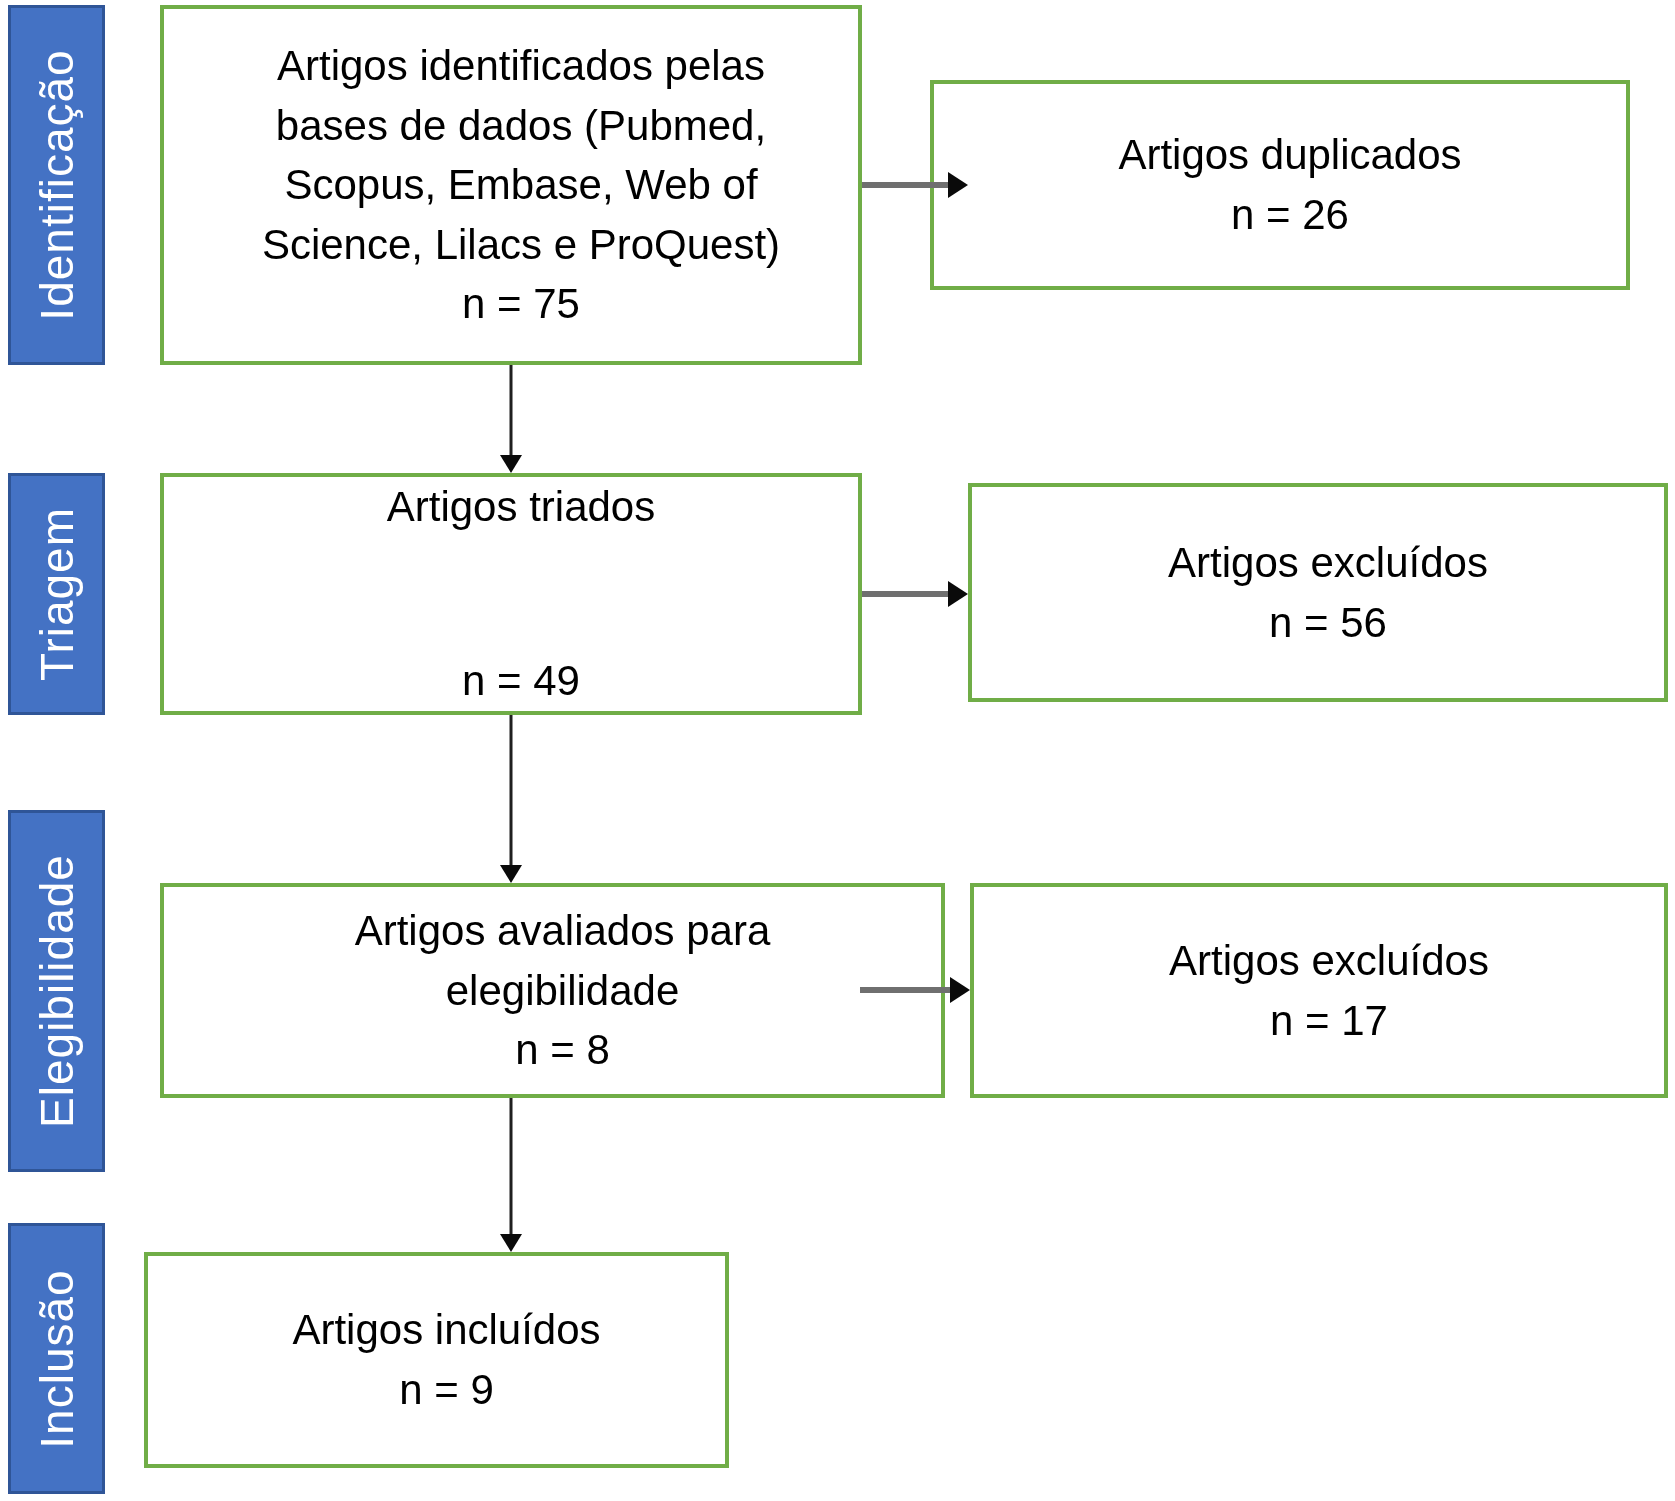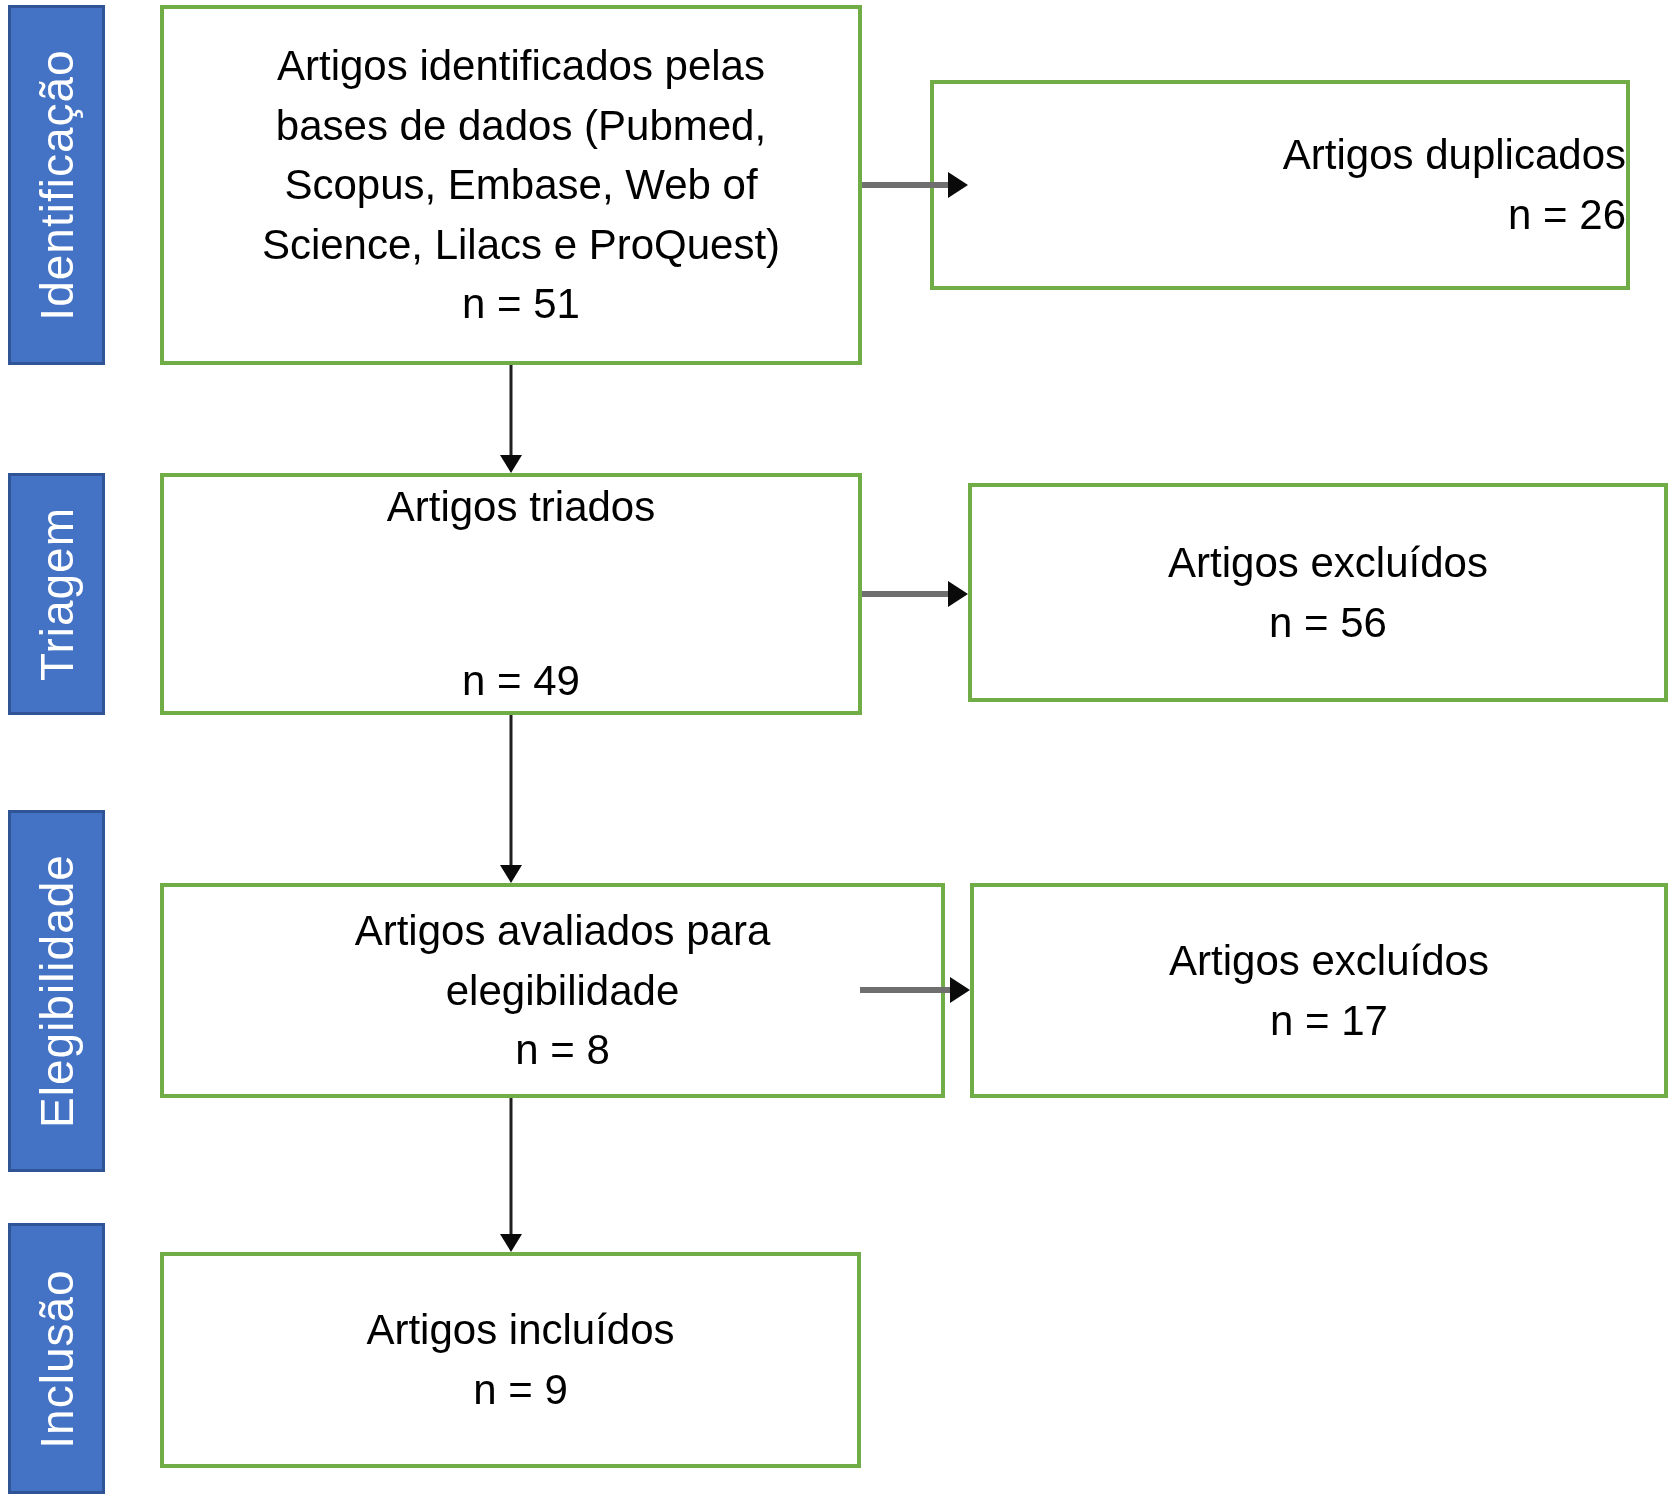--- a/index.html
+++ b/index.html
@@ -50,22 +50,22 @@
     display:flex;flex-direction:column;
     align-items:center;justify-content:center;
     text-align:center;
     color:var(--box-text);
     font-size:42px;line-height:1.42;padding-left:20px;
   }
   .flow-box .lbl{white-space:pre-line;}
   .box-identified{left:160px;top:5px;width:702px;height:360px;}
   .box-screened{left:160px;top:473px;width:702px;height:242px;justify-content:space-between;}
   .box-eligibility{left:160px;top:883px;width:785px;height:215px;}
-  .box-included{left:160px;top:1252px;width:701px;height:216px;text-align:right;}
-  .box-duplicates{left:930px;top:80px;width:700px;height:210px;align-items:flex-end;}
+  .box-included{left:144px;top:1252px;width:585px;height:216px;text-align:right;}
+  .box-duplicates{left:930px;top:80px;width:700px;height:210px;}
   .box-excluded-screening{left:968px;top:483px;width:700px;height:219px;}
   .box-excluded-eligibility{left:970px;top:883px;width:698px;height:215px;}
   
   .varrow{position:absolute;width:24px;}
   .varrow .shaft{
     position:absolute;left:50%;transform:translateX(-50%);
     top:0;bottom:16px;width:3px;
     background:var(--arrow-shaft-vertical);
   }
   .varrow .head{
@@ -112,21 +112,21 @@
   </div>
   <div class="phase-bar bar-inclusion">
     <span class="vtext">Inclusão</span>
   </div>
 
   <div class="flow-box box-identified">
     <div class="lbl">Artigos identificados pelas
 bases de dados (Pubmed,
 Scopus, Embase, Web of
 Science, Lilacs e ProQuest)</div>
-    <div class="cnt">n = 51</div>
+    <div class="cnt">n = 75</div>
   </div>
   <div class="flow-box box-screened">
     <div class="lbl">Artigos triados</div>
     <div class="cnt">n = 49</div>
   </div>
   <div class="flow-box box-eligibility">
     <div class="lbl">Artigos avaliados para
 elegibilidade</div>
     <div class="cnt">n = 8</div>
   </div>

